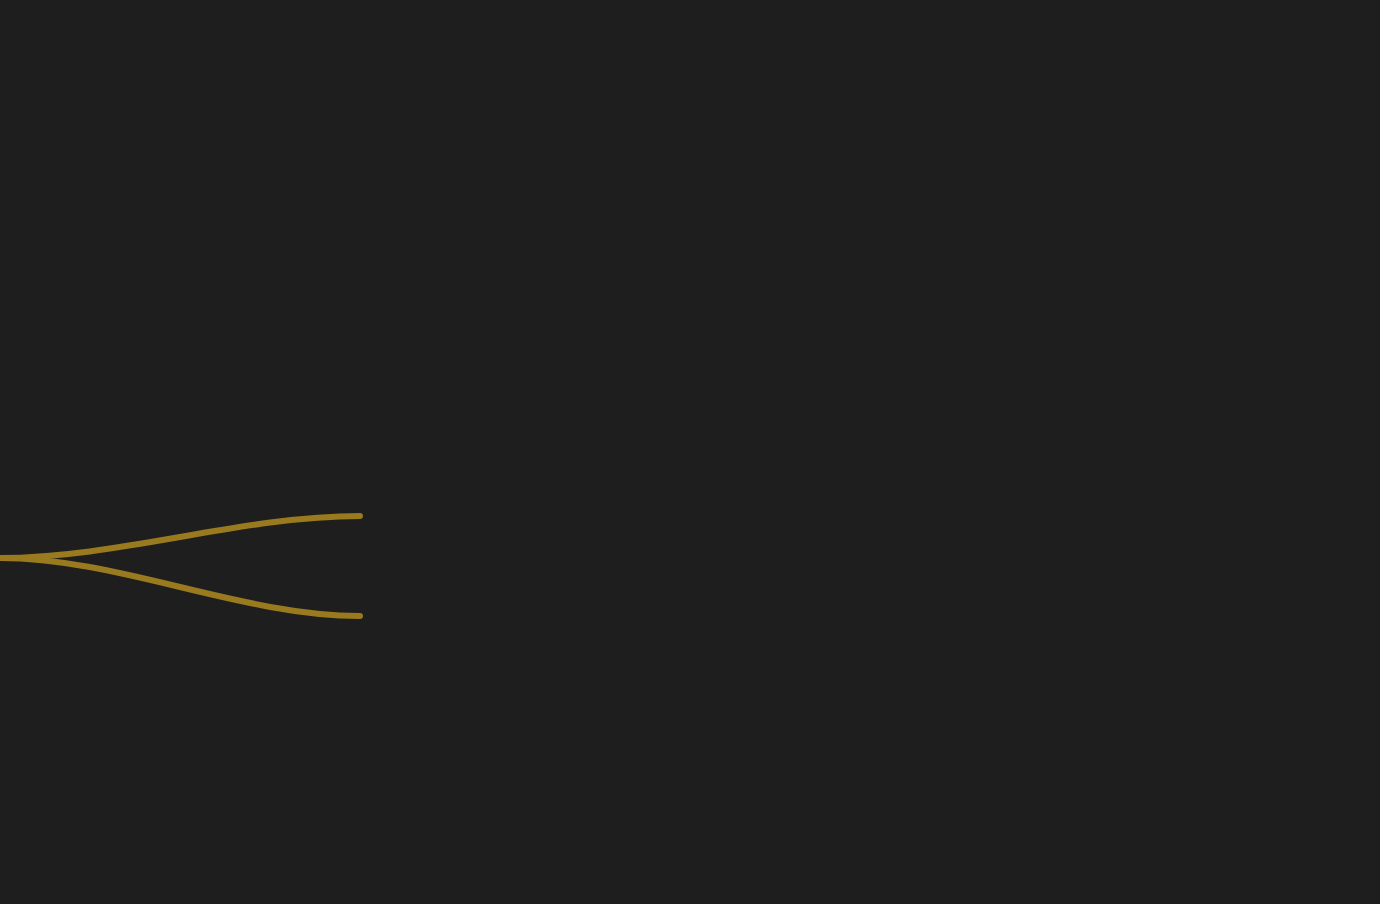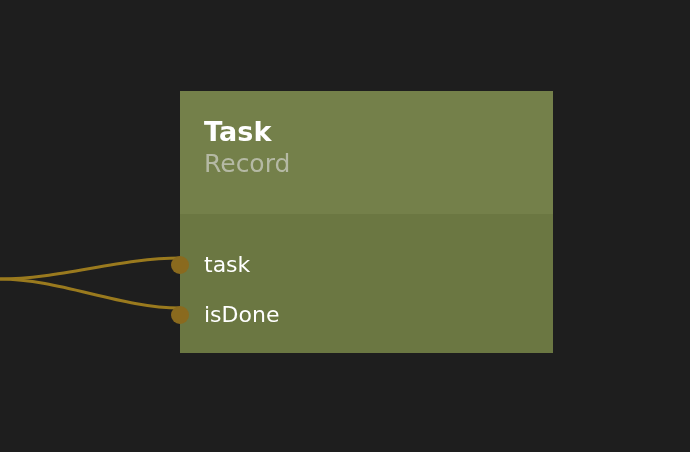--- a/index.html
+++ b/index.html
@@ -94,36 +94,14 @@
 </head>
 <body style="background: rgb(30, 30, 30);">
 
 <div id="canvas" style="width: 690px; height: 452px; background: rgb(30, 30, 30);">
 
   <svg id="edge-layer" viewBox="0 0 690 452" width="690" height="452" xmlns="http://www.w3.org/2000/svg">
     <path id="edge-0" d="M 0,279 C 59.400000000000006,279 120.6,258 180,258" fill="none" stroke="#9a7a1e" stroke-width="3" stroke-linecap="round"></path>
     <path id="edge-1" d="M 0,279 C 59.400000000000006,279 120.6,308 180,308" fill="none" stroke="#9a7a1e" stroke-width="3" stroke-linecap="round"></path>
   </svg>
 
-  <div class="node" style="left: 180px; top: 91px; width: 373px; height: 262px; background: rgb(107, 119, 66);">
-
-    <div class="node-header" style="background: rgb(116, 128, 74);">
-      <span class="node-title" style="color: rgb(255, 255, 255);">Task</span>
-      <span class="node-subtitle" style="color: rgb(181, 185, 164);">Record</span>
-    </div>
-
-    <div class="node-body">
-
-      <div class="field-row">
-        <span class="port" style="background: rgb(138, 106, 30);"></span>
-        <span class="field-label">task</span>
-      </div>
-
-      <div class="field-row">
-        <span class="port" style="background: rgb(138, 106, 30);"></span>
-        <span class="field-label">isDone</span>
-      </div>
-
-    </div>
-
-  </div>
 
 </div>
 
 </body></html>

